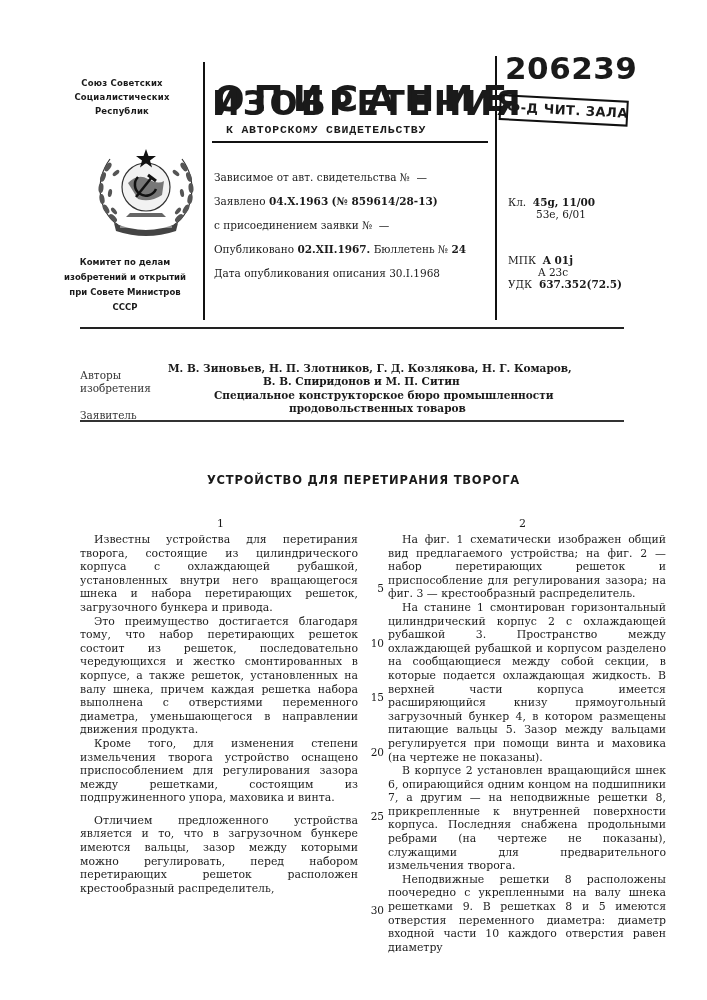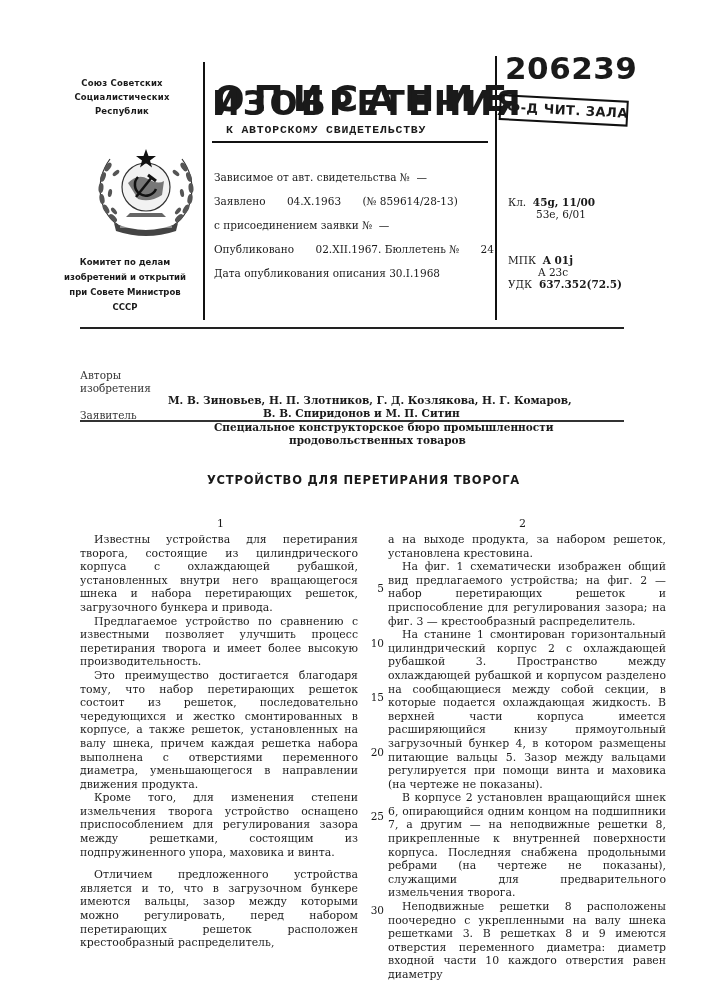--- a/index.html
+++ b/index.html
@@ -31,31 +31,31 @@
   
   .patno { left: 505px; top: 51px; font-family: "DejaVu Sans", "Liberation Sans", sans-serif;
            font-weight: bold; font-size: 31px; letter-spacing: 0.5px; line-height: 34px; }
   .stamp { left: 500px; top: 94px; width: 129px; height: 26px; border: 2px solid #111;
            transform: rotate(3deg); transform-origin: left top;
            font-family: "DejaVu Sans", "Liberation Sans", sans-serif; font-weight: bold;
            font-size: 13px; line-height: 22px; padding-left: 6px; white-space: nowrap; letter-spacing: 0.5px; }
 
   
   .biblio { left: 214px; top: 165px; width: 276px; font-size: 10.5px; line-height: 24px; white-space: nowrap; }
-  .biblio b { font-weight: normal; margin-left: 18px; }
+  .biblio b { font-weight: bold; }
   .classif { left: 508px; top: 196px; font-size: 10.5px; line-height: 12px; white-space: nowrap; }
   .classif .ind { padding-left: 28px; }
   .classif .ind2 { padding-left: 30px; }
 
   .hr-full { left: 80px; top: 327px; width: 544px; height: 2px; background: #222; }
   .hr-full2 { left: 80px; top: 420px; width: 544px; height: 1.5px; background: #333; }
 
   
   .meta-label { left: 80px; font-size: 10.5px; line-height: 12px; color: #333; margin-top: 20px; }
-  .meta-val { font-size: 10.5px; line-height: 13px; font-weight: bold; white-space: nowrap; margin-top: 32px; }
+  .meta-val { font-size: 10.5px; line-height: 13px; font-weight: bold; white-space: nowrap; }
 
   .doc-title { left: 0; width: 707px; top: 473px; text-align: center; font-family: "DejaVu Sans", "Liberation Sans", sans-serif;
                font-weight: bold; font-size: 11.5px; letter-spacing: 0.8px; padding-left: 20px; }
 
   .colnum { font-size: 11px; }
 
   .col { font-size: 10.9px; line-height: 13.6px; text-align: justify; color: #222; }
   .col p { text-indent: 0; }
   .col .ind { text-indent: 14px; }
   .gap { height: 9px; }
@@ -180,35 +180,33 @@
 
 <div class="abs hr-full2"></div>
 
 <div class="abs doc-title">УСТРОЙСТВО ДЛЯ ПЕРЕТИРАНИЯ ТВОРОГА</div>
 
 <div class="abs colnum" style="left:217px; top:517px;">1</div>
 <div class="abs colnum" style="left:519px; top:517px;">2</div>
 
 <div class="abs col" style="left:80px; top:533px; width:278px;">
   <p class="ind">Известны устройства для перетирания творога, состоящие из цилиндрического корпуса с охлаждающей рубашкой, установленных внутри него вращающегося шнека и набора перетирающих решеток, загрузочного бункера и привода.</p>
-  <p class="ind">Предлагаемое устройство по сравнению с известными позволяет улучшить процесс перетирания творога и имеет более высокую производительность.</p>
   <p class="ind">Это преимущество достигается благодаря тому, что набор перетирающих решеток состоит из решеток, последовательно чередующихся и жестко смонтированных в корпусе, а также решеток, установленных на валу шнека, причем каждая решетка набора выполнена с отверстиями переменного диаметра, уменьшающегося в направлении движения продукта.</p>
   <p class="ind">Кроме того, для изменения степени измельчения творога устройство оснащено приспособлением для регулирования зазора между решетками, состоящим из подпружиненного упора, маховика и винта.</p>
   <div class="gap"></div>
   <p class="ind">Отличием предложенного устройства является и то, что в загрузочном бункере имеются вальцы, зазор между которыми можно регулировать, перед набором перетирающих решеток расположен крестообразный распределитель,</p>
 </div>
 
 <div class="abs linenums" style="top:0;">
   <span style="top:582px;">5</span>
   <span style="top:637px;">10</span>
   <span style="top:691px;">15</span>
   <span style="top:746px;">20</span>
   <span style="top:810px;">25</span>
   <span style="top:904px;">30</span>
 </div>
 
 <div class="abs col" style="left:388px; top:533px; width:278px;">
-  <p>а на выходе продукта, за набором решеток, установлена крестовина.</p>
   <p class="ind">На фиг. 1 схематически изображен общий вид предлагаемого устройства; на фиг. 2 — набор перетирающих решеток и приспособление для регулирования зазора; на фиг. 3 — крестообразный распределитель.</p>
   <p class="ind">На станине 1 смонтирован горизонтальный цилиндрический корпус 2 с охлаждающей рубашкой 3. Пространство между охлаждающей рубашкой и корпусом разделено на сообщающиеся между собой секции, в которые подается охлаждающая жидкость. В верхней части корпуса имеется расширяющийся книзу прямоугольный загрузочный бункер 4, в котором размещены питающие вальцы 5. Зазор между вальцами регулируется при помощи винта и маховика (на чертеже не показаны).</p>
   <p class="ind">В корпусе 2 установлен вращающийся шнек 6, опирающийся одним концом на подшипники 7, а другим — на неподвижные решетки 8, прикрепленные к внутренней поверхности корпуса. Последняя снабжена продольными ребрами (на чертеже не показаны), служащими для предварительного измельчения творога.</p>
-  <p class="ind">Неподвижные решетки 8 расположены поочередно с укрепленными на валу шнека решетками 3. В решетках 8 и 9 имеются отверстия переменного диаметра: диаметр входной части 10 каждого отверстия равен диаметру</p>
+  <p class="ind">Неподвижные решетки 8 расположены поочередно с укрепленными на валу шнека решетками 9. В решетках 8 и 5 имеются отверстия переменного диаметра: диаметр входной части 10 каждого отверстия равен диаметру</p>
 </div>
 
 </body></html>

